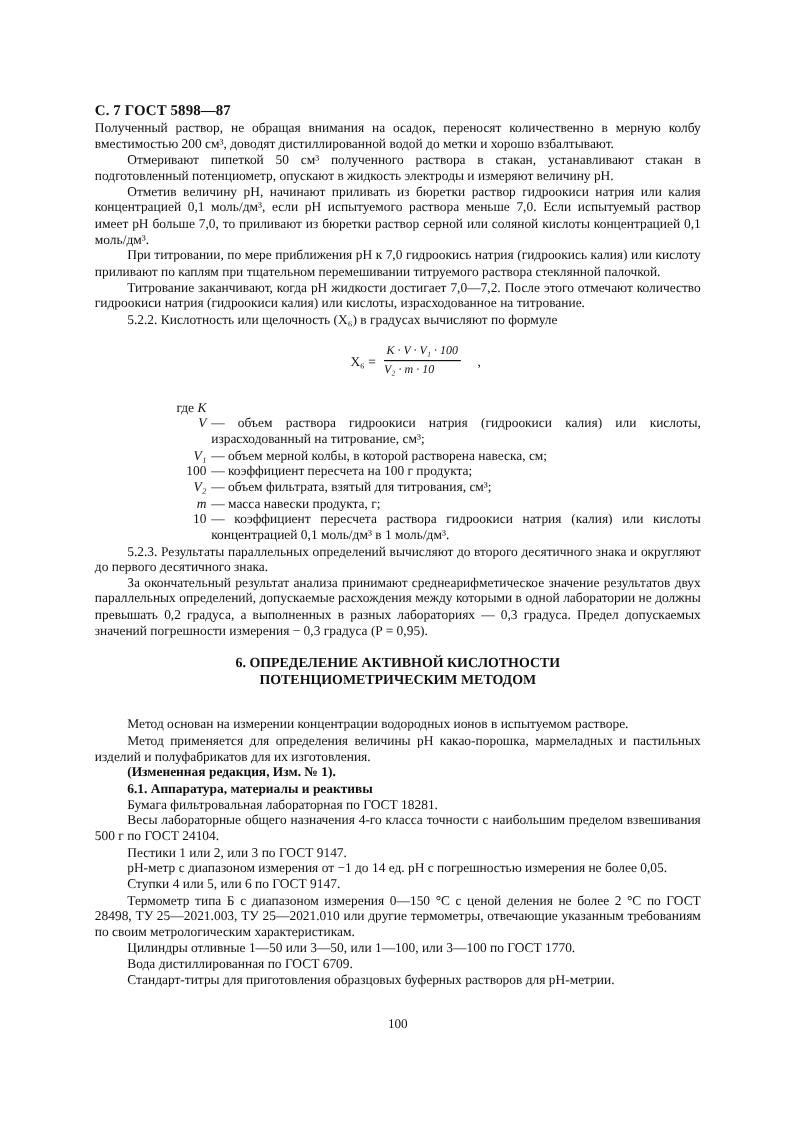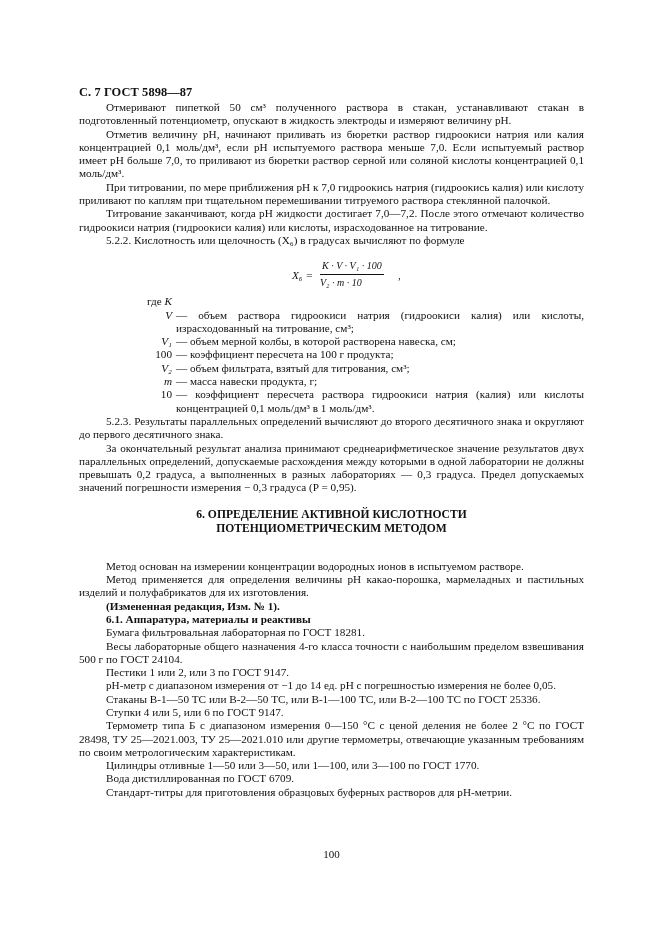--- a/index.html
+++ b/index.html
@@ -4,43 +4,44 @@
 <style>
   html, body { margin: 0; padding: 0; background: #ffffff; }
   body { width: 661px; height: 936px; position: relative; overflow: hidden;
          font-family: "Liberation Serif", "DejaVu Serif", serif; color: #111; }
   .page { position: absolute; left: 79px; top: 0; width: 505px; }
   .hdr { position: absolute; top: 85px; left: 0; font-weight: bold; font-size: 12.4px; letter-spacing: 0.1px; }
   .body { position: absolute; top: 101px; left: 0; width: 505px; font-size: 11.2px; line-height: 13.3px; }
   p { margin: 0; text-align: justify; }
   .ind { text-indent: 27px; }
   .formula { height: 48px; position: relative; }
-  .formula .lhs { position: absolute; left: 213px; top: 22px; font-style: italic; }
+  .formula .lhs { position: absolute; left: 213px; top: 22px; }
   .formula .frac { position: absolute; left: 241px; top: 12px; text-align: left; font-size: 10px; }
   .formula .num { padding: 0 2px 1px; border-bottom: 0.8px solid #111; font-style: italic; }
   .formula .den { padding-top: 1px; font-style: italic; }
   .formula .comma { position: absolute; left: 319px; top: 22px; }
-  .defs { margin-top: 0; }
+  .defs { margin-top: 12px; }
   .def { display: flex; }
   .def .sym { width: 97px; flex: none; text-align: right; padding-right: 4px; box-sizing: border-box; font-style: italic; }
   .def .sym.plain { font-style: normal; }
   .def .txt { flex: 1; text-align: justify; }
   .gde { font-style: normal; }
   .sect { text-align: center; font-weight: bold; font-size: 11.6px; line-height: 14px; margin-top: 13px; margin-bottom: 24px; }
   .bold { font-weight: bold; }
   .pnum { position: absolute; top: 848px; left: 0; width: 505px; text-align: center; font-size: 11px; }
 </style>
 </head>
 <body>
 
 <div class="page">
   <div class="hdr">С. 7 ГОСТ 5898—87</div>
 
   <div class="body">
     <div id="top">
+        <p class="">Полученный раствор, не обращая внимания на осадок, переносят количественно в мерную колбу вместимостью 200 см³, доводят дистиллированной водой до метки и хорошо взбалтывают.</p>
         <p class="ind">Отмеривают пипеткой 50 см³ полученного раствора в стакан, устанавливают стакан в подготовленный потенциометр, опускают в жидкость электроды и измеряют величину рН.</p>
         <p class="ind">Отметив величину рН, начинают приливать из бюретки раствор гидроокиси натрия или калия концентрацией 0,1 моль/дм³, если рН испытуемого раствора меньше 7,0. Если испытуемый раствор имеет рН больше 7,0, то приливают из бюретки раствор серной или соляной кислоты концентрацией 0,1 моль/дм³.</p>
         <p class="ind">При титровании, по мере приближения рН к 7,0 гидроокись натрия (гидроокись калия) или кислоту приливают по каплям при тщательном перемешивании титруемого раствора стеклянной палочкой.</p>
         <p class="ind">Титрование заканчивают, когда рН жидкости достигает 7,0—7,2. После этого отмечают количество гидроокиси натрия (гидроокиси калия) или кислоты, израсходованное на титрование.</p>
         <p class="ind">5.2.2. Кислотность или щелочность (X₆) в градусах вычисляют по формуле</p>
       </div>
 
     <div class="formula">
       <span class="lhs">X₆ =</span>
       <div class="frac">
@@ -92,21 +93,20 @@
 
     <div id="bottom">
         <p class="ind">Метод основан на измерении концентрации водородных ионов в испытуемом растворе.</p>
         <p class="ind">Метод применяется для определения величины рН какао-порошка, мармеладных и пастильных изделий и полуфабрикатов для их изготовления.</p>
         <p class="ind bold">(Измененная редакция, Изм. № 1).</p>
         <p class="ind bold">6.1. Аппаратура, материалы и реактивы</p>
         <p class="ind">Бумага фильтровальная лабораторная по ГОСТ 18281.</p>
         <p class="ind">Весы лабораторные общего назначения 4-го класса точности с наибольшим пределом взвешивания 500 г по ГОСТ 24104.</p>
         <p class="ind">Пестики 1 или 2, или 3 по ГОСТ 9147.</p>
         <p class="ind">рН-метр с диапазоном измерения от −1 до 14 ед. рН с погрешностью измерения не более 0,05.</p>
-        <p class="ind">Стаканы В-1—50 ТС или В-2—50 ТС, или В-1—100 ТС, или В-2—100 ТС по ГОСТ 25336.</p>
         <p class="ind">Ступки 4 или 5, или 6 по ГОСТ 9147.</p>
         <p class="ind">Термометр типа Б с диапазоном измерения 0—150 °С с ценой деления не более 2 °С по ГОСТ 28498, ТУ 25—2021.003, ТУ 25—2021.010 или другие термометры, отвечающие указанным требованиям по своим метрологическим характеристикам.</p>
         <p class="ind">Цилиндры отливные 1—50 или 3—50, или 1—100, или 3—100 по ГОСТ 1770.</p>
         <p class="ind">Вода дистиллированная по ГОСТ 6709.</p>
         <p class="ind">Стандарт-титры для приготовления образцовых буферных растворов для рН-метрии.</p>
       </div>
   </div>
 
   <div class="pnum">100</div>
 </div>

